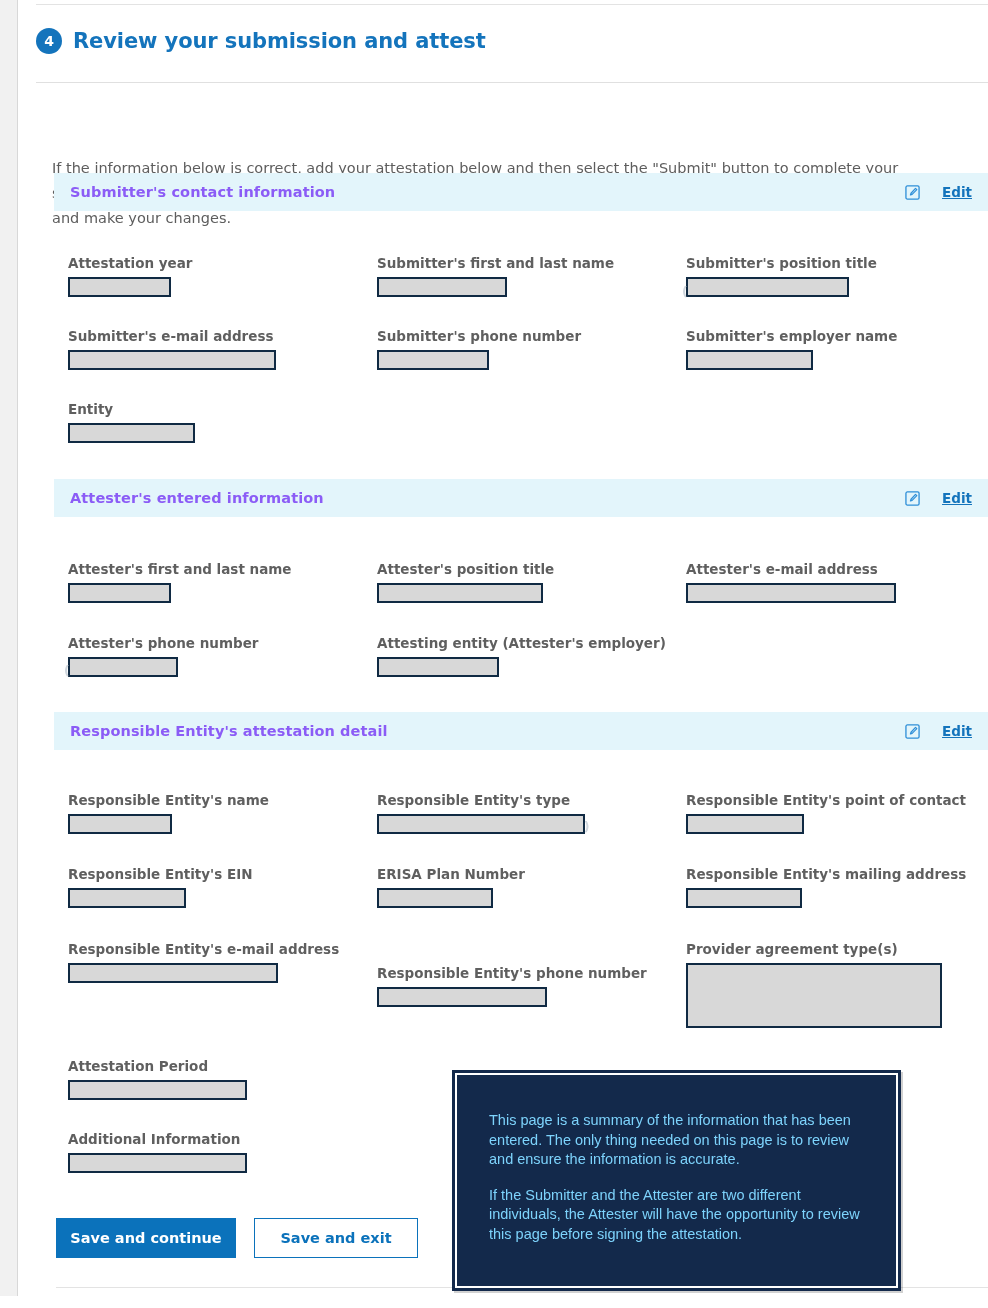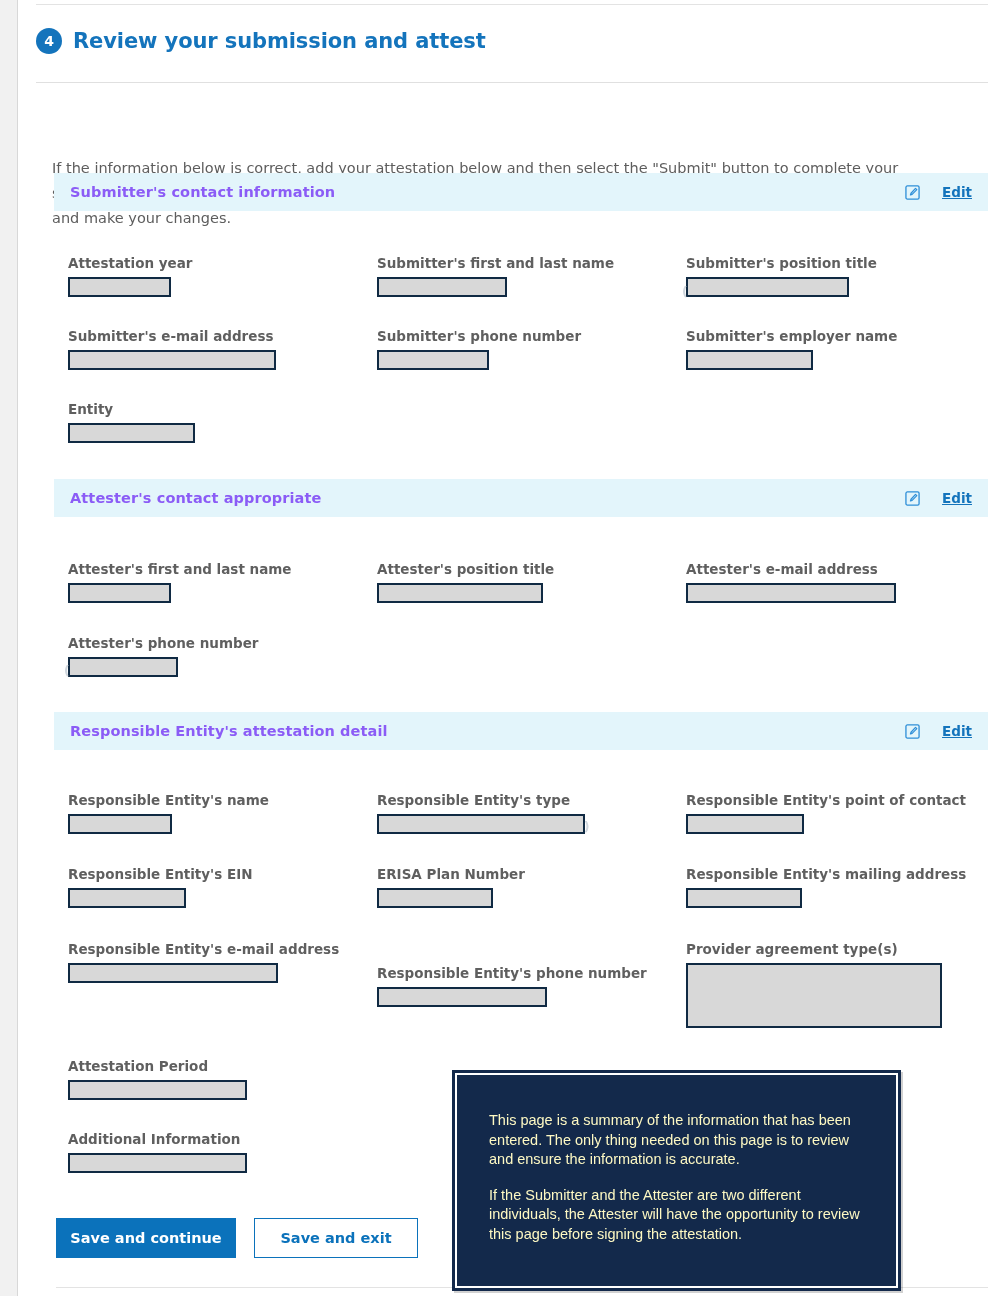--- a/index.html
+++ b/index.html
@@ -206,21 +206,21 @@
     border: 3px solid #13294b;
     outline: 2px solid #ffffff;
     outline-offset: -5px;
     box-sizing: border-box;
     box-shadow: 2px 2px 0 rgba(0,0,0,0.18);
     padding: 38px 34px 0 34px;
     z-index: 20;
   }
   .callout p {
     margin: 0 0 16px 0;
-    color: #fef9c3;
+    color: #7dd3fc;
     font-family: "Liberation Sans", sans-serif;
     font-size: 14.5px;
     line-height: 19.5px;
   }
 </style>
 </head>
 <body>
 
 <div class="page-gutter"></div>
 <div class="page-gutter-line"></div>
@@ -279,21 +279,21 @@
     <div class="field-label">Submitter's employer name</div>
     <div class="redact" style="width:127px;"></div>
   </div>
 
   <div class="field" style="left:50px; top:401px;">
     <div class="field-label">Entity</div>
     <div class="redact" style="width:127px;"></div>
   </div>
 
   <div class="section-band" style="top:479px;">
-    <span class="section-band-title">Attester's contact appropriate</span>
+    <span class="section-band-title">Attester's entered information</span>
     <span class="edit-link">
       <svg class="edit-icon" viewBox="0 0 16 16">
         <rect x="1" y="1" width="14" height="14" rx="1.5" fill="none" stroke="#2f8fd8" stroke-width="1.4"></rect>
         <path d="M11.2 3.6 L12.6 5.0 L7.6 10.0 L5.8 10.6 L6.4 8.8 Z" fill="none" stroke="#2f8fd8" stroke-width="1.3" stroke-linejoin="round"></path>
       </svg>
       <span class="edit-label">Edit</span>
     </span>
   </div>
 
   <div class="field" style="left:50px; top:561px;">
@@ -310,20 +310,24 @@
     <div class="field-label">Attester's e-mail address</div>
     <div class="redact" style="width:210px;"></div>
   </div>
 
   <div class="field" style="left:50px; top:635px;">
     <div class="field-label">Attester's phone number</div>
     <div class="redact" style="width:110px;"></div>
   </div>
   <div class="bleed" style="left:46px; top:664px;">(</div>
 
+  <div class="field" style="left:359px; top:635px;">
+    <div class="field-label">Attesting entity (Attester's employer)</div>
+    <div class="redact" style="width:122px;"></div>
+  </div>
 
   <div class="section-band" style="top:712px;">
     <span class="section-band-title">Responsible Entity's attestation detail</span>
     <span class="edit-link">
       <svg class="edit-icon" viewBox="0 0 16 16">
         <rect x="1" y="1" width="14" height="14" rx="1.5" fill="none" stroke="#2f8fd8" stroke-width="1.4"></rect>
         <path d="M11.2 3.6 L12.6 5.0 L7.6 10.0 L5.8 10.6 L6.4 8.8 Z" fill="none" stroke="#2f8fd8" stroke-width="1.3" stroke-linejoin="round"></path>
       </svg>
       <span class="edit-label">Edit</span>
     </span>

